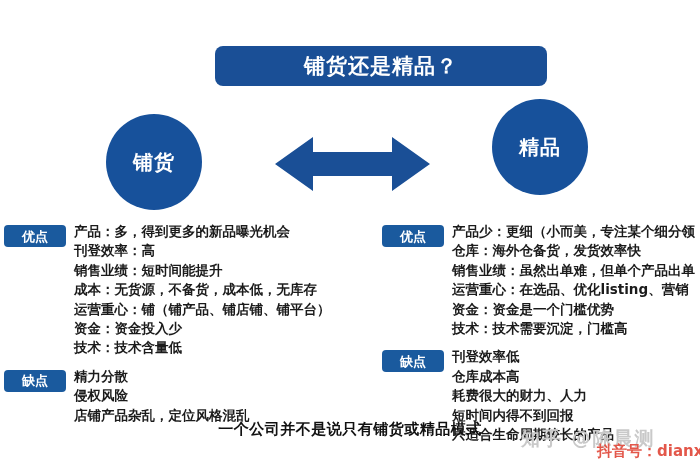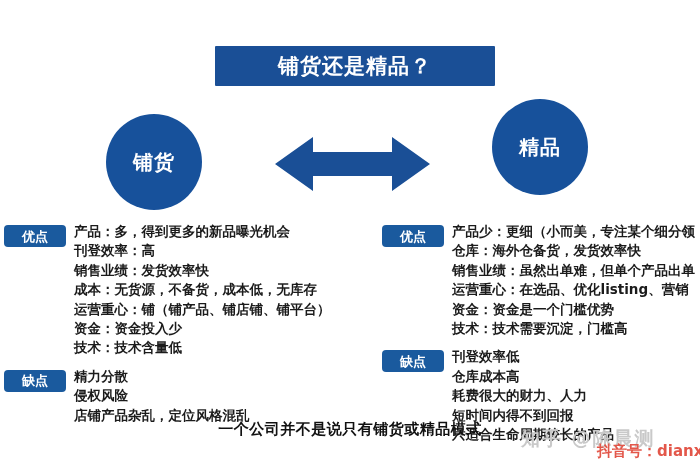--- a/index.html
+++ b/index.html
@@ -19,24 +19,24 @@
     height: 470px;
     background: #ffffff;
     overflow: hidden;
   }
 
   
   .title-banner {
     position: absolute;
     left: 215px;
     top: 46px;
-    width: 280px;
+    width: 332px;
     height: 40px;
     background: #1a4f96;
-    border-radius: 1px;
+    border-radius: 8px;
     display: flex;
     align-items: center;
     justify-content: center;
   }
   .title-banner .title-text {
     color: #ffffff;
     font-size: 21px;
     font-weight: bold;
     letter-spacing: 1px;
     line-height: 1;
@@ -181,21 +181,21 @@
 
   <div class="col" id="col-left">
 
     <div class="group" id="left-pros">
       <div class="pill">
         <span class="pill-text">优点</span>
       </div>
       <div class="lines">
         <span class="line">产品：多，得到更多的新品曝光机会</span>
         <span class="line">刊登效率：高</span>
-        <span class="line">销售业绩：发货效率快</span>
+        <span class="line">销售业绩：短时间能提升</span>
         <span class="line">成本：无货源，不备货，成本低，无库存</span>
         <span class="line">运营重心：铺（铺产品、铺店铺、铺平台）</span>
         <span class="line">资金：资金投入少</span>
         <span class="line">技术：技术含量低</span>
       </div>
     </div>
 
     <div class="group" id="left-cons">
       <div class="pill">
         <span class="pill-text">缺点</span>

